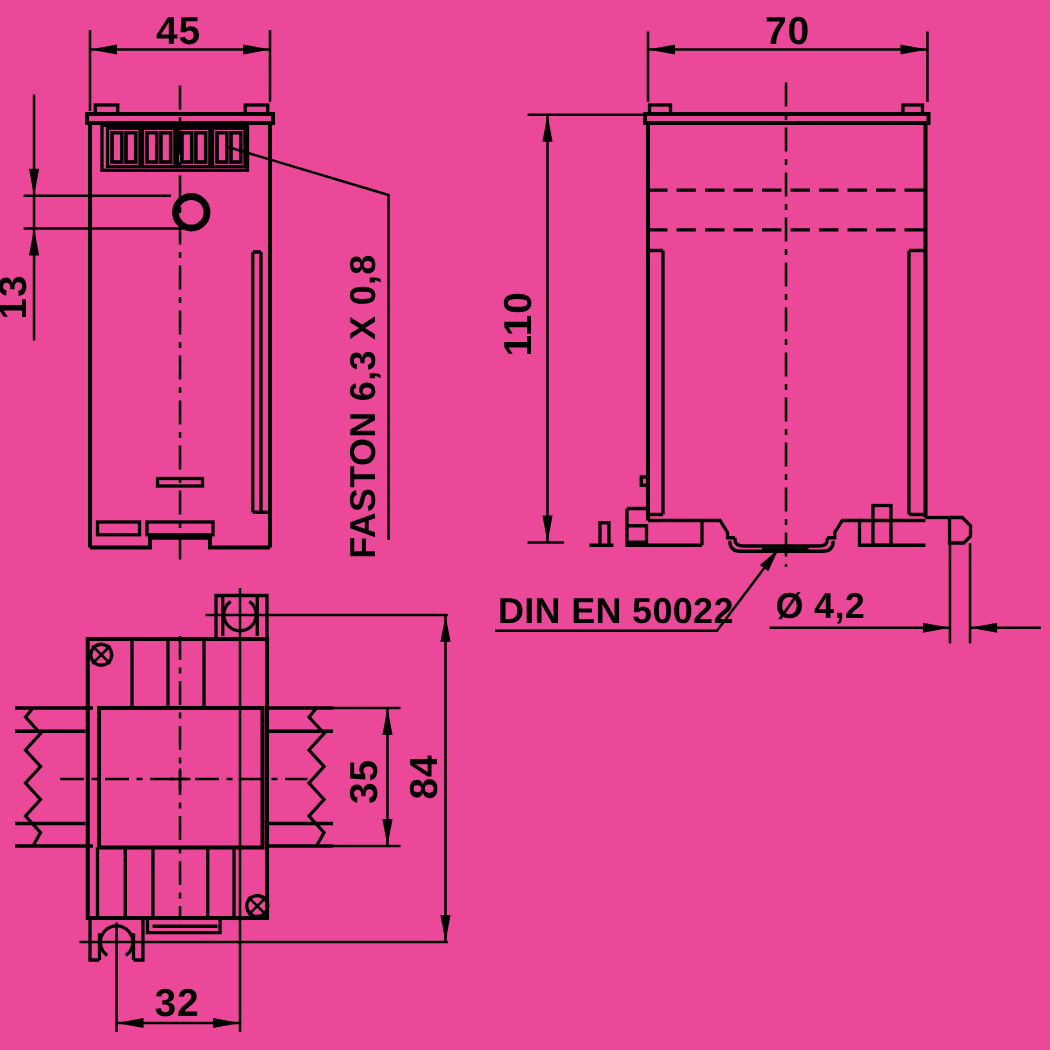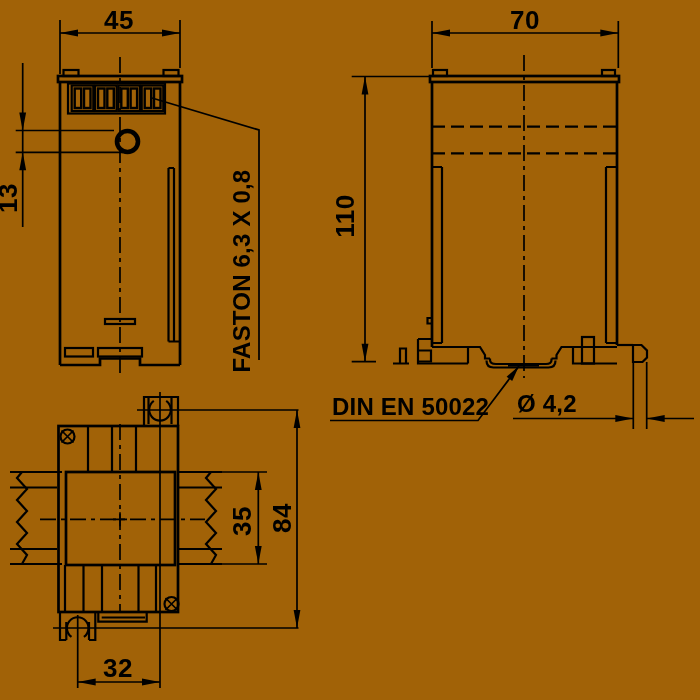--- a/index.html
+++ b/index.html
@@ -1,16 +1,16 @@
 <!DOCTYPE html>
 <html><head>
 <meta charset="utf-8">
 <style>
   html,body{margin:0;padding:0;background:#fff;}
-  .stage{position:relative;width:700px;height:700px;background:#a16207;overflow:hidden;}
+  .stage{position:relative;width:700px;height:700px;background:#ec4899;overflow:hidden;}
   svg{display:block;}
   text{font-family:"Liberation Sans","DejaVu Sans",sans-serif;font-weight:bold;fill:#000;}
   .dimtxt{font-size:26px;letter-spacing:0.5px;}
   .lbltxt{font-size:24px;letter-spacing:0.2px;}
   .thick{stroke:#000;stroke-width:2.7;fill:none;}
   .med{stroke:#000;stroke-width:2.2;fill:none;}
   .bar{stroke:#000;stroke-width:2.4;fill:none;}
   .thin{stroke:#000;stroke-width:1.7;fill:none;}
   .cl{stroke:#000;stroke-width:1.7;fill:none;stroke-dasharray:16 5 4 5;}
   .dash{stroke:#000;stroke-width:2.2;fill:none;stroke-dasharray:13 6;}

